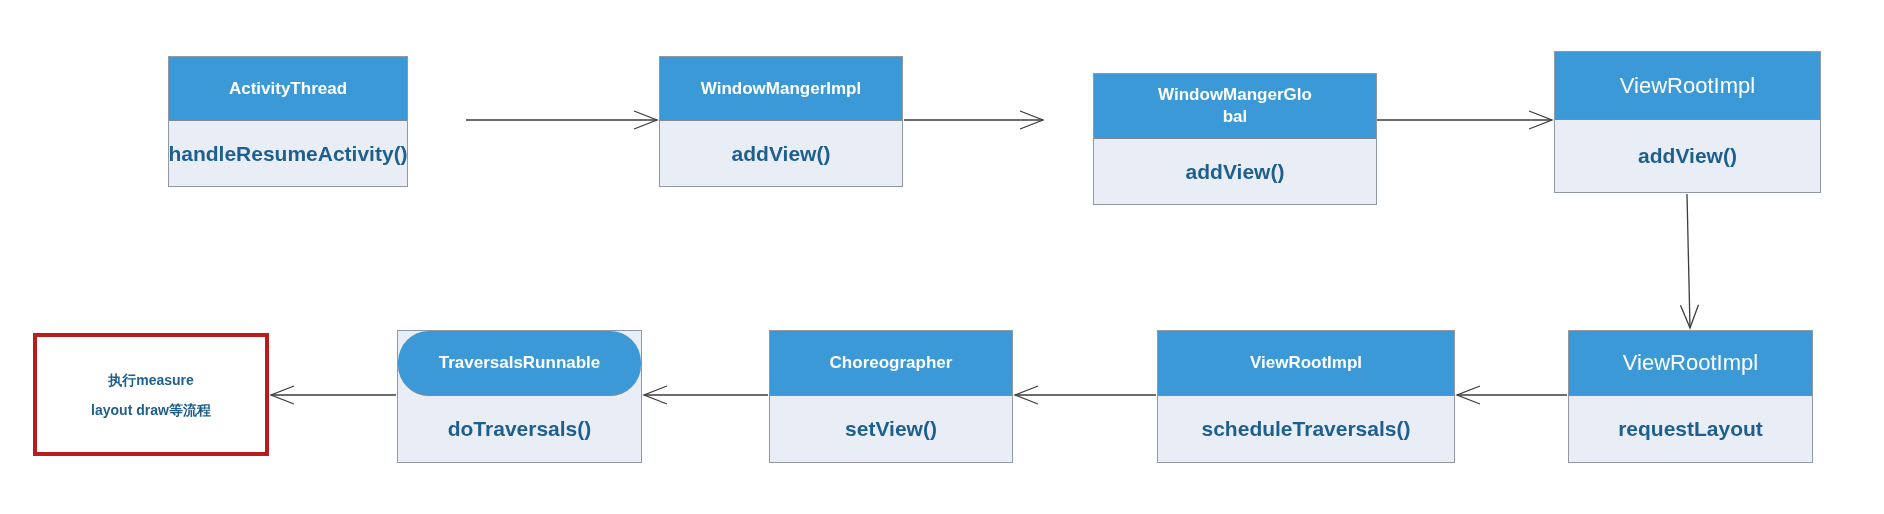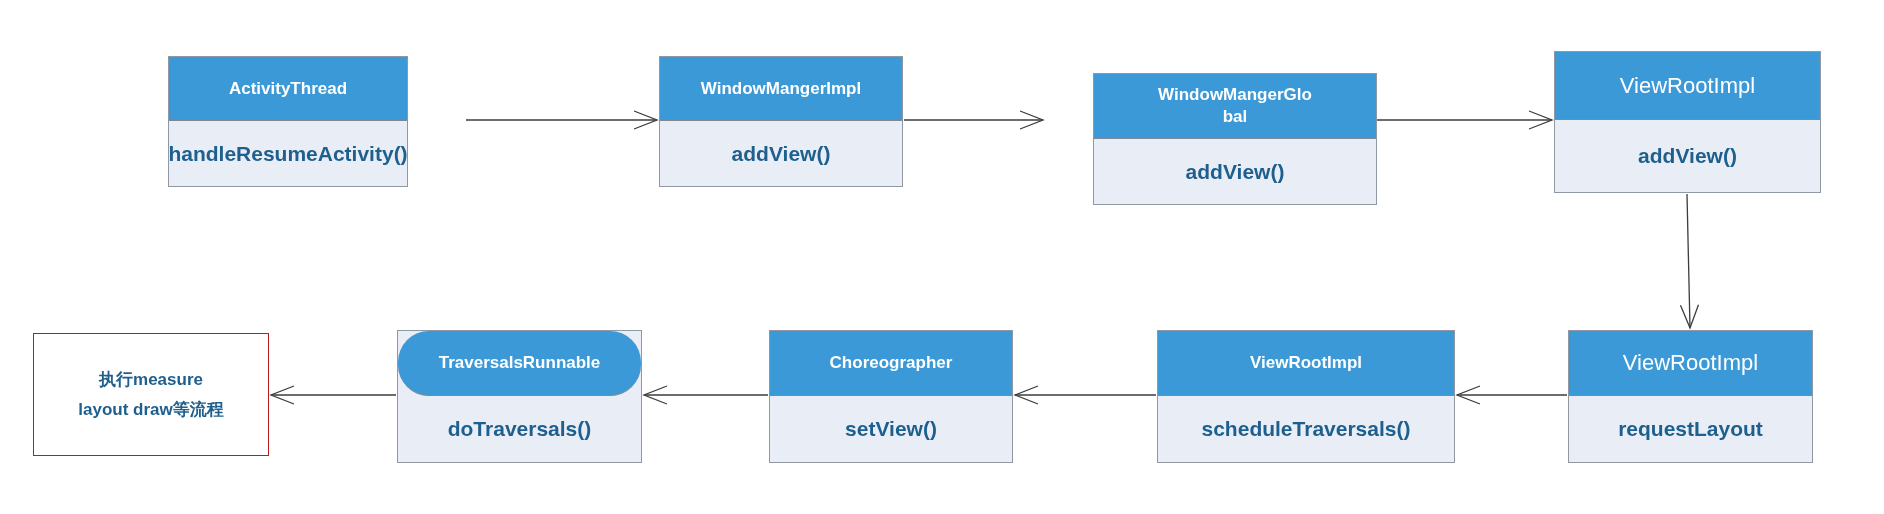--- a/index.html
+++ b/index.html
@@ -45,29 +45,29 @@
     display: flex;
     align-items: center;
     justify-content: center;
     text-align: center;
     font-weight: 700;
     font-size: 21px;
   }
   .note {
     position: absolute;
     box-sizing: border-box;
-    border: 1px solid #b91c1c;
+    border: 4px solid #b91c1c;
     background: #ffffff;
     display: flex;
     align-items: center;
     justify-content: center;
     text-align: center;
     color: var(--method_color, #1e5f8e);
     font-weight: 700;
-    font-size: 17px;
+    font-size: 14px;
     line-height: 30px;
     white-space: pre-line;
   }
 </style>
 </head>
 <body>
 
 <div class="canvas">
 
   <svg class="arrows">

